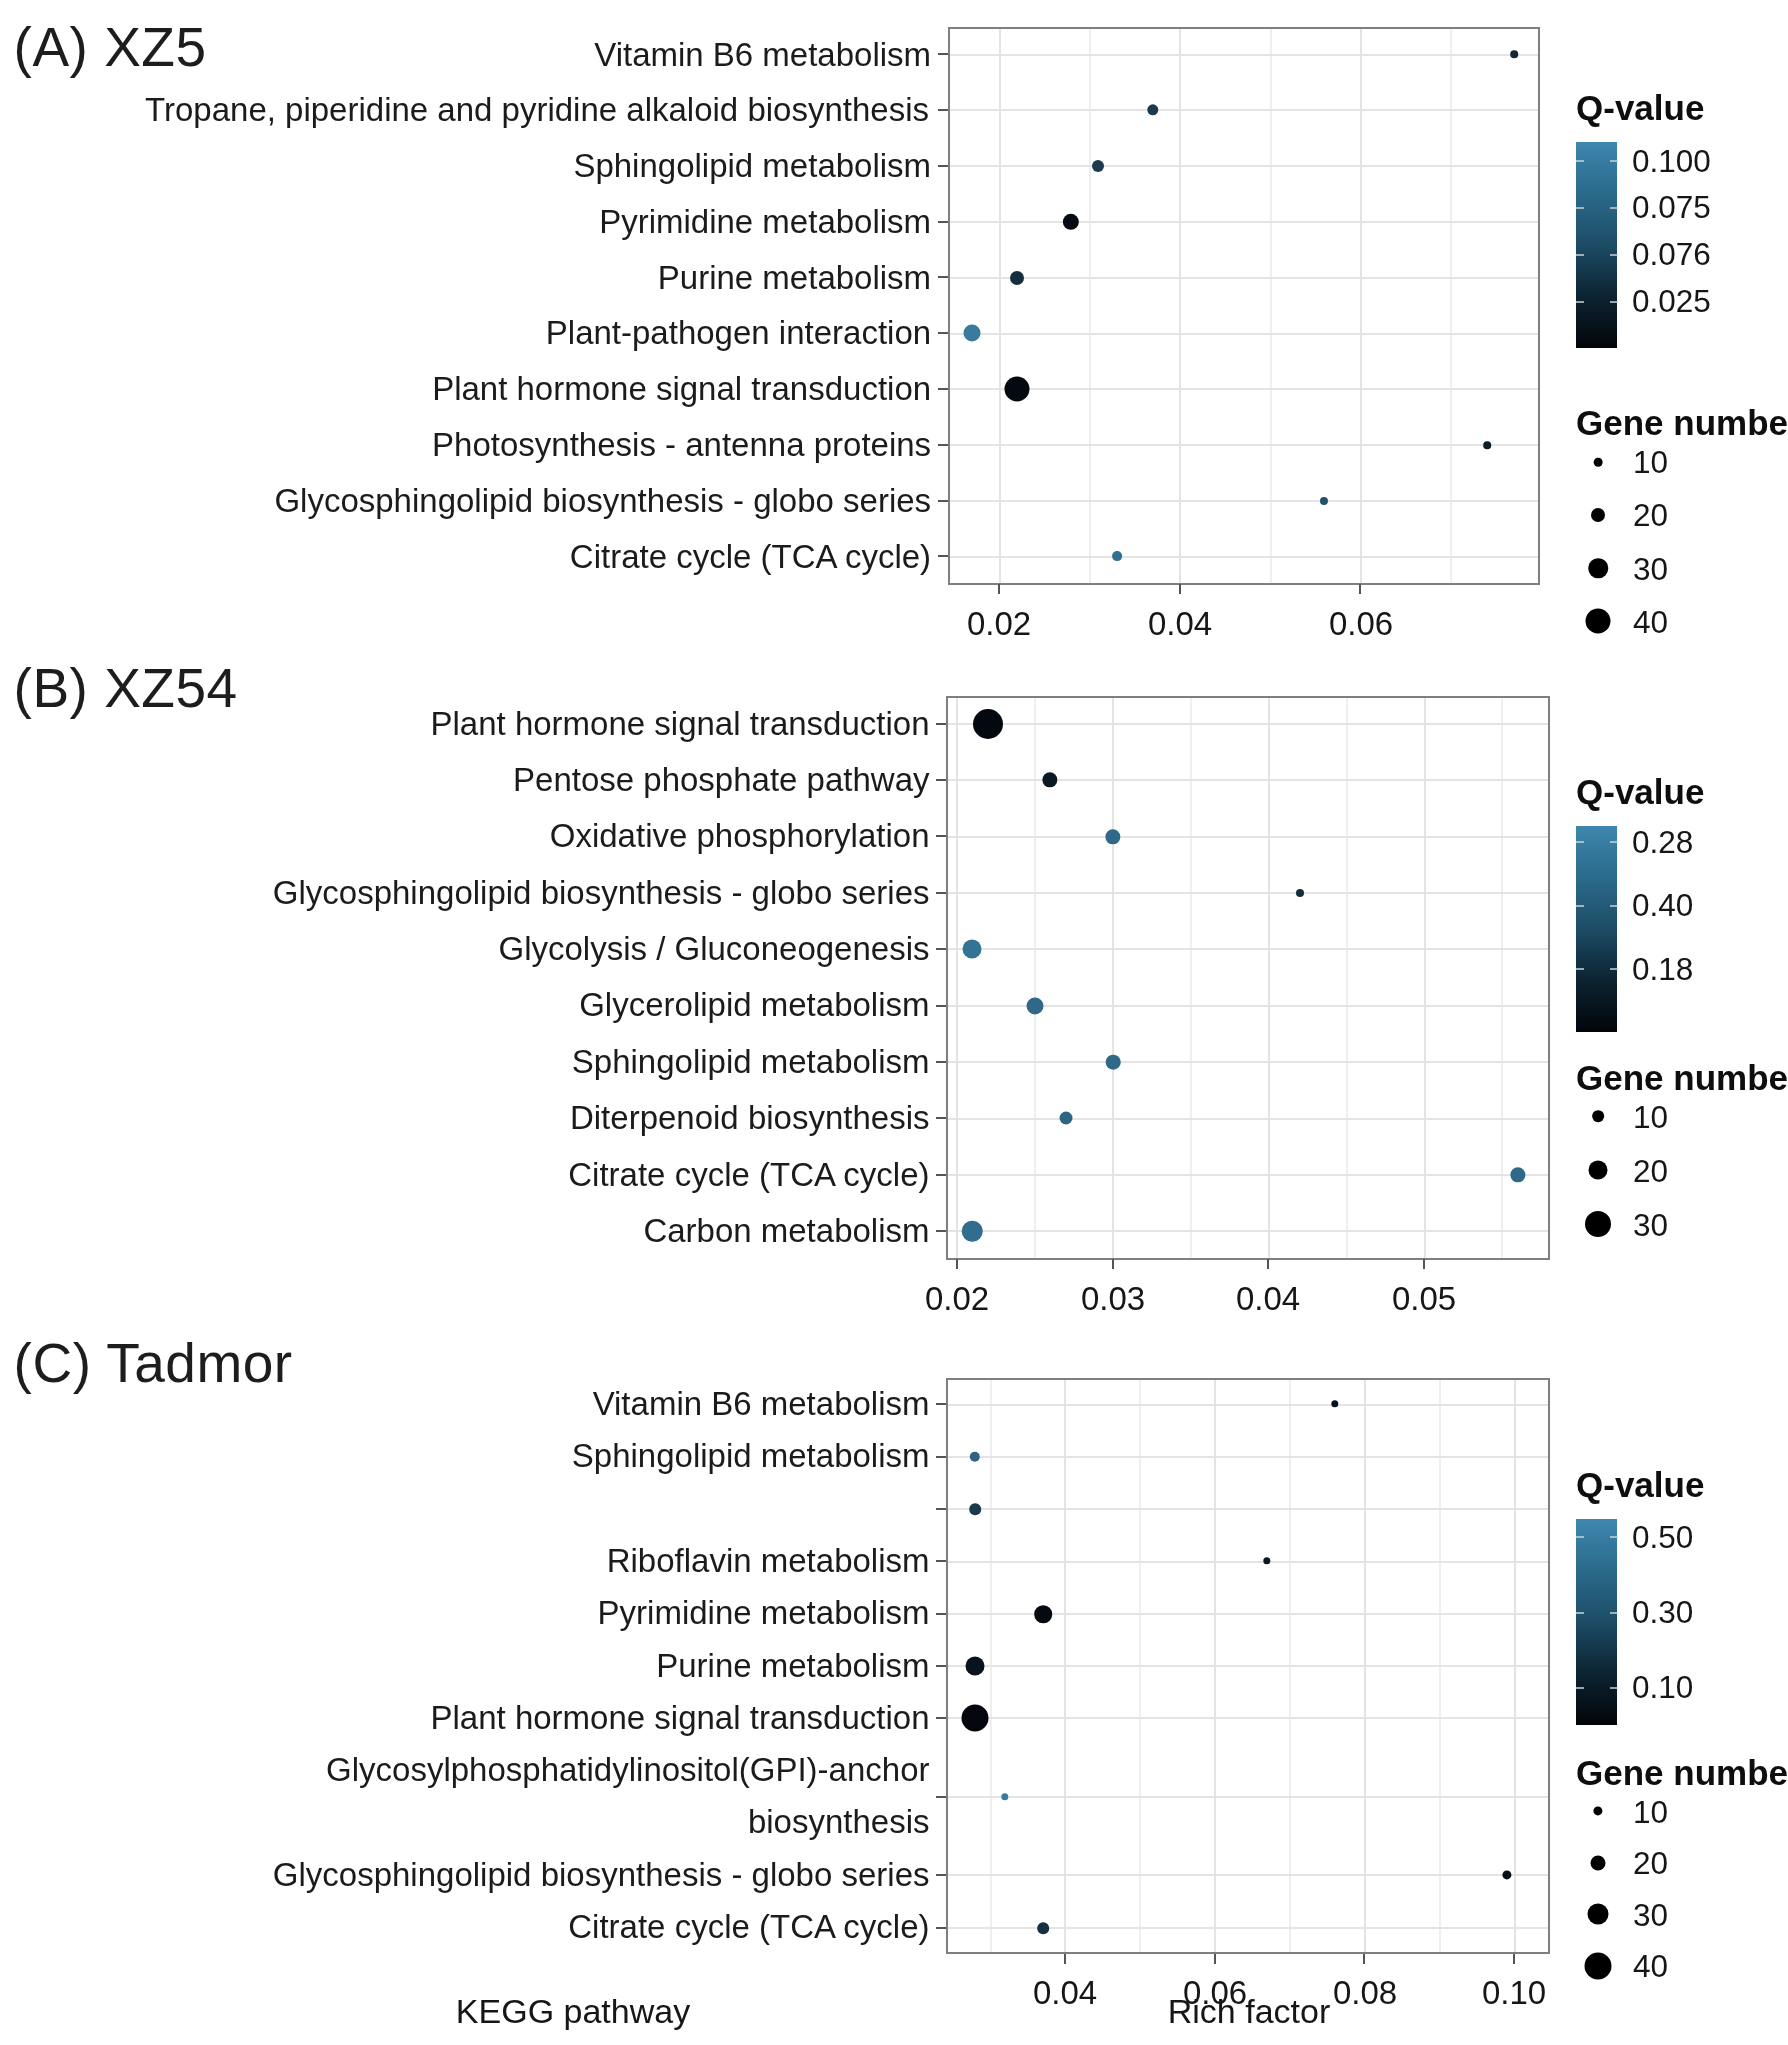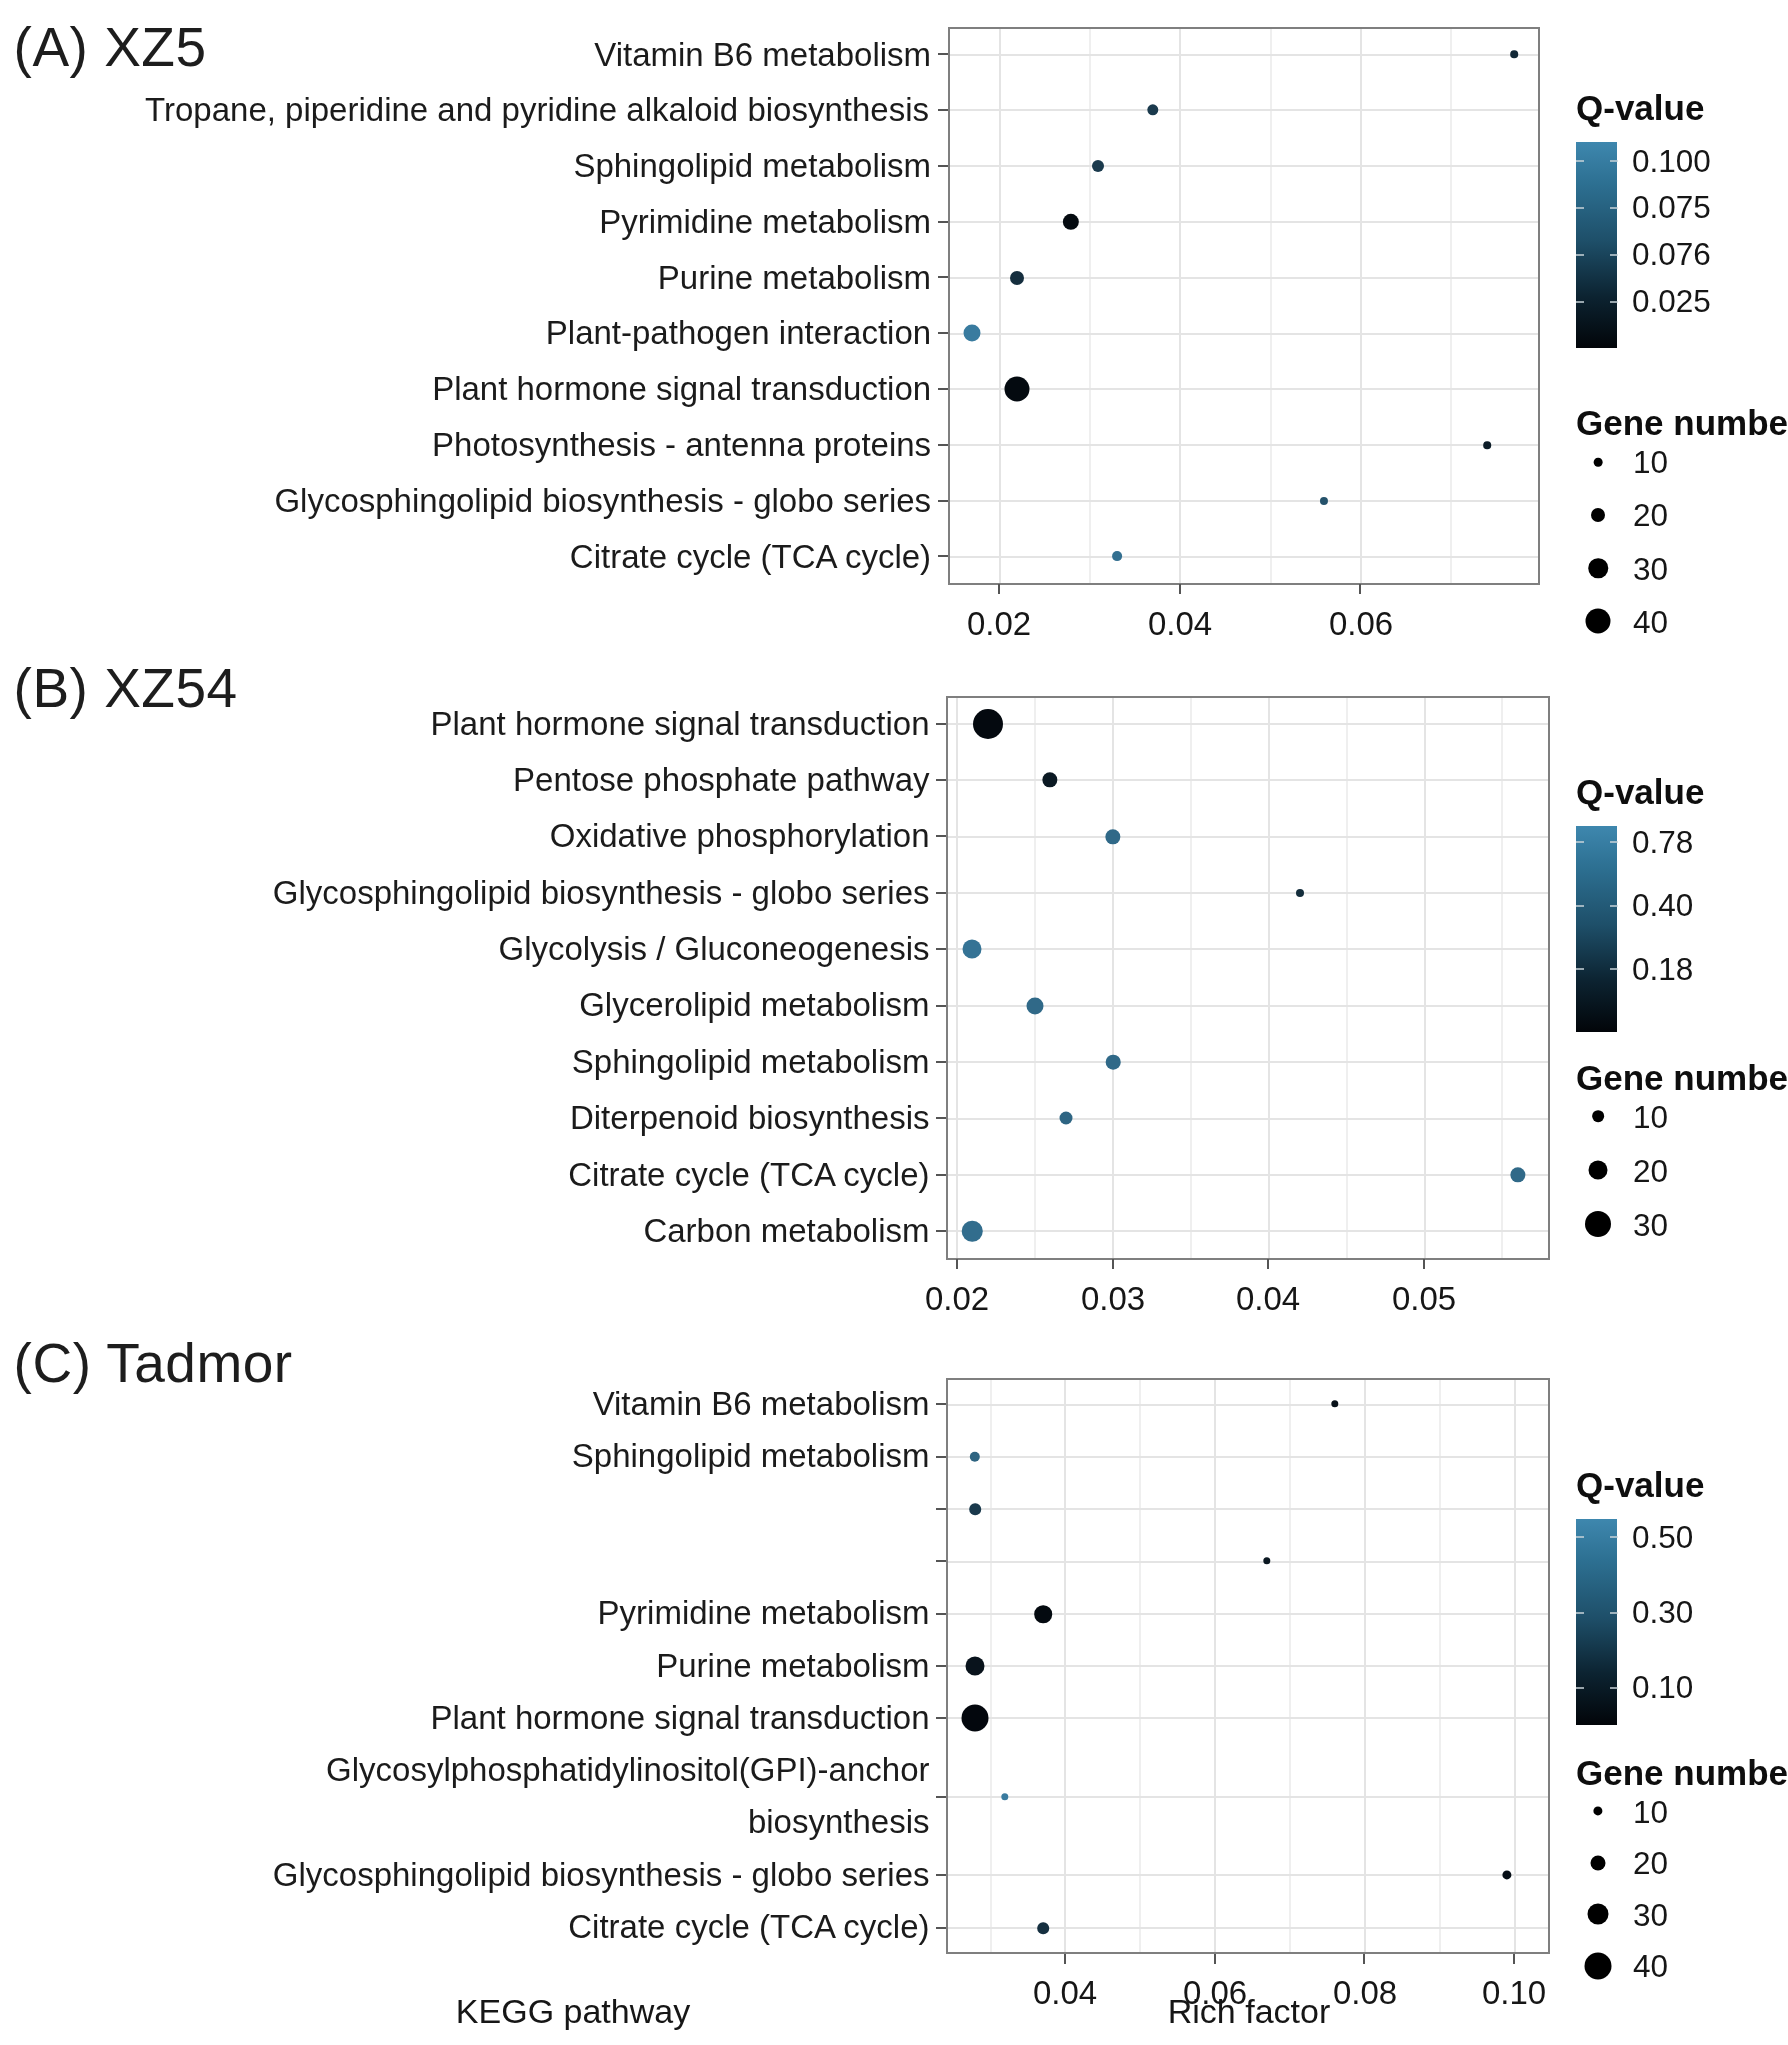--- a/index.html
+++ b/index.html
@@ -162,21 +162,21 @@
     <div class="xtickmark" style="left: 1112px; top: 1259px;"></div>
     <div class="xlab" style="left: 1113px; top: 1280px;">0.03</div>
     <div class="xtickmark" style="left: 1267px; top: 1259px;"></div>
     <div class="xlab" style="left: 1268px; top: 1280px;">0.04</div>
     <div class="xtickmark" style="left: 1423px; top: 1259px;"></div>
     <div class="xlab" style="left: 1424px; top: 1280px;">0.05</div>
     <div class="legend-title" style="left: 1576px; top: 772px;">Q-value</div>
     <div class="qbar" style="left: 1576px; top: 826px; height: 206px;"></div>
     <div class="qtick" style="left: 1576px; top: 841px;"></div>
     <div class="qtick" style="left: 1610px; top: 841px;"></div>
-    <div class="leg-lab" style="left: 1632px; top: 824px;">0.78</div>
+    <div class="leg-lab" style="left: 1632px; top: 824px;">0.28</div>
     <div class="qtick" style="left: 1576px; top: 905px;"></div>
     <div class="qtick" style="left: 1610px; top: 905px;"></div>
     <div class="leg-lab" style="left: 1632px; top: 887px;">0.40</div>
     <div class="qtick" style="left: 1576px; top: 968px;"></div>
     <div class="qtick" style="left: 1610px; top: 968px;"></div>
     <div class="leg-lab" style="left: 1632px; top: 951px;">0.18</div>
     <div class="legend-title" style="left: 1576px; top: 1058px;">Gene number</div>
     <div class="gdot" style="left: 1598px; top: 1116px; width: 11.7px; height: 11.7px;"></div>
     <div class="leg-lab" style="left: 1633px; top: 1099px;">10</div>
     <div class="gdot" style="left: 1598px; top: 1170px; width: 19px; height: 19px;"></div>
@@ -194,20 +194,21 @@
     <div class="gl" style="left: 946px; top: 1404px; width: 604px; height: 1.6px;"></div>
     <div class="ytickmark" style="left: 936px; top: 1403px;"></div>
     <div class="ylab" style="left: 6.5px; top: 1378px; width: 923px; height: 52px; line-height: 52px;">Vitamin B6 metabolism</div>
     <div class="gl" style="left: 946px; top: 1456px; width: 604px; height: 1.6px;"></div>
     <div class="ytickmark" style="left: 936px; top: 1456px;"></div>
     <div class="ylab" style="left: 6.5px; top: 1430px; width: 923px; height: 52px; line-height: 52px;">Sphingolipid metabolism</div>
     <div class="gl" style="left: 946px; top: 1508px; width: 604px; height: 1.6px;"></div>
     <div class="ytickmark" style="left: 936px; top: 1508px;"></div>
     <div class="gl" style="left: 946px; top: 1561px; width: 604px; height: 1.6px;"></div>
     <div class="ytickmark" style="left: 936px; top: 1560px;"></div>
+    <div class="ylab" style="left: 6.5px; top: 1535px; width: 923px; height: 52px; line-height: 52px;">Riboflavin metabolism</div>
     <div class="gl" style="left: 946px; top: 1613px; width: 604px; height: 1.6px;"></div>
     <div class="ytickmark" style="left: 936px; top: 1613px;"></div>
     <div class="ylab" style="left: 6.5px; top: 1587px; width: 923px; height: 52px; line-height: 52px;">Pyrimidine metabolism</div>
     <div class="gl" style="left: 946px; top: 1665px; width: 604px; height: 1.6px;"></div>
     <div class="ytickmark" style="left: 936px; top: 1665px;"></div>
     <div class="ylab" style="left: 6.5px; top: 1640px; width: 923px; height: 52px; line-height: 52px;">Purine metabolism</div>
     <div class="gl" style="left: 946px; top: 1717px; width: 604px; height: 1.6px;"></div>
     <div class="ytickmark" style="left: 936px; top: 1717px;"></div>
     <div class="ylab" style="left: 6.5px; top: 1692px; width: 923px; height: 52px; line-height: 52px;">Plant hormone signal transduction</div>
     <div class="gl" style="left: 946px; top: 1796px; width: 604px; height: 1.6px;"></div>

